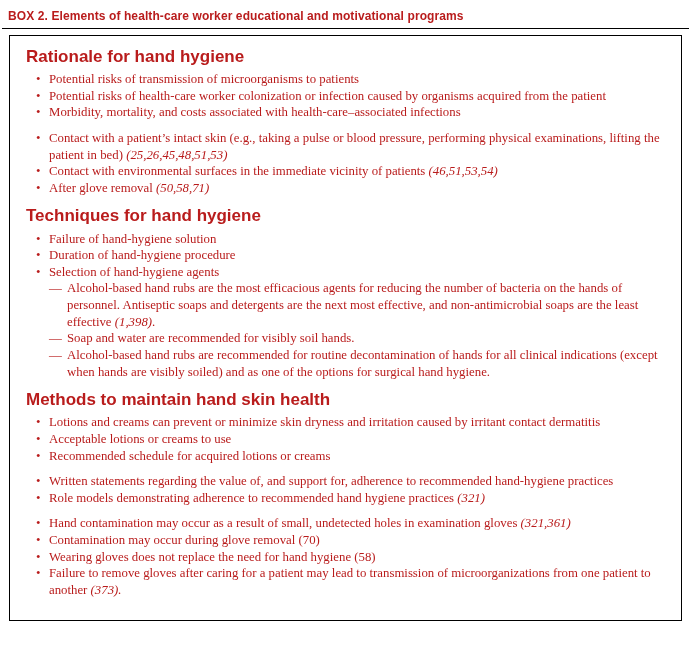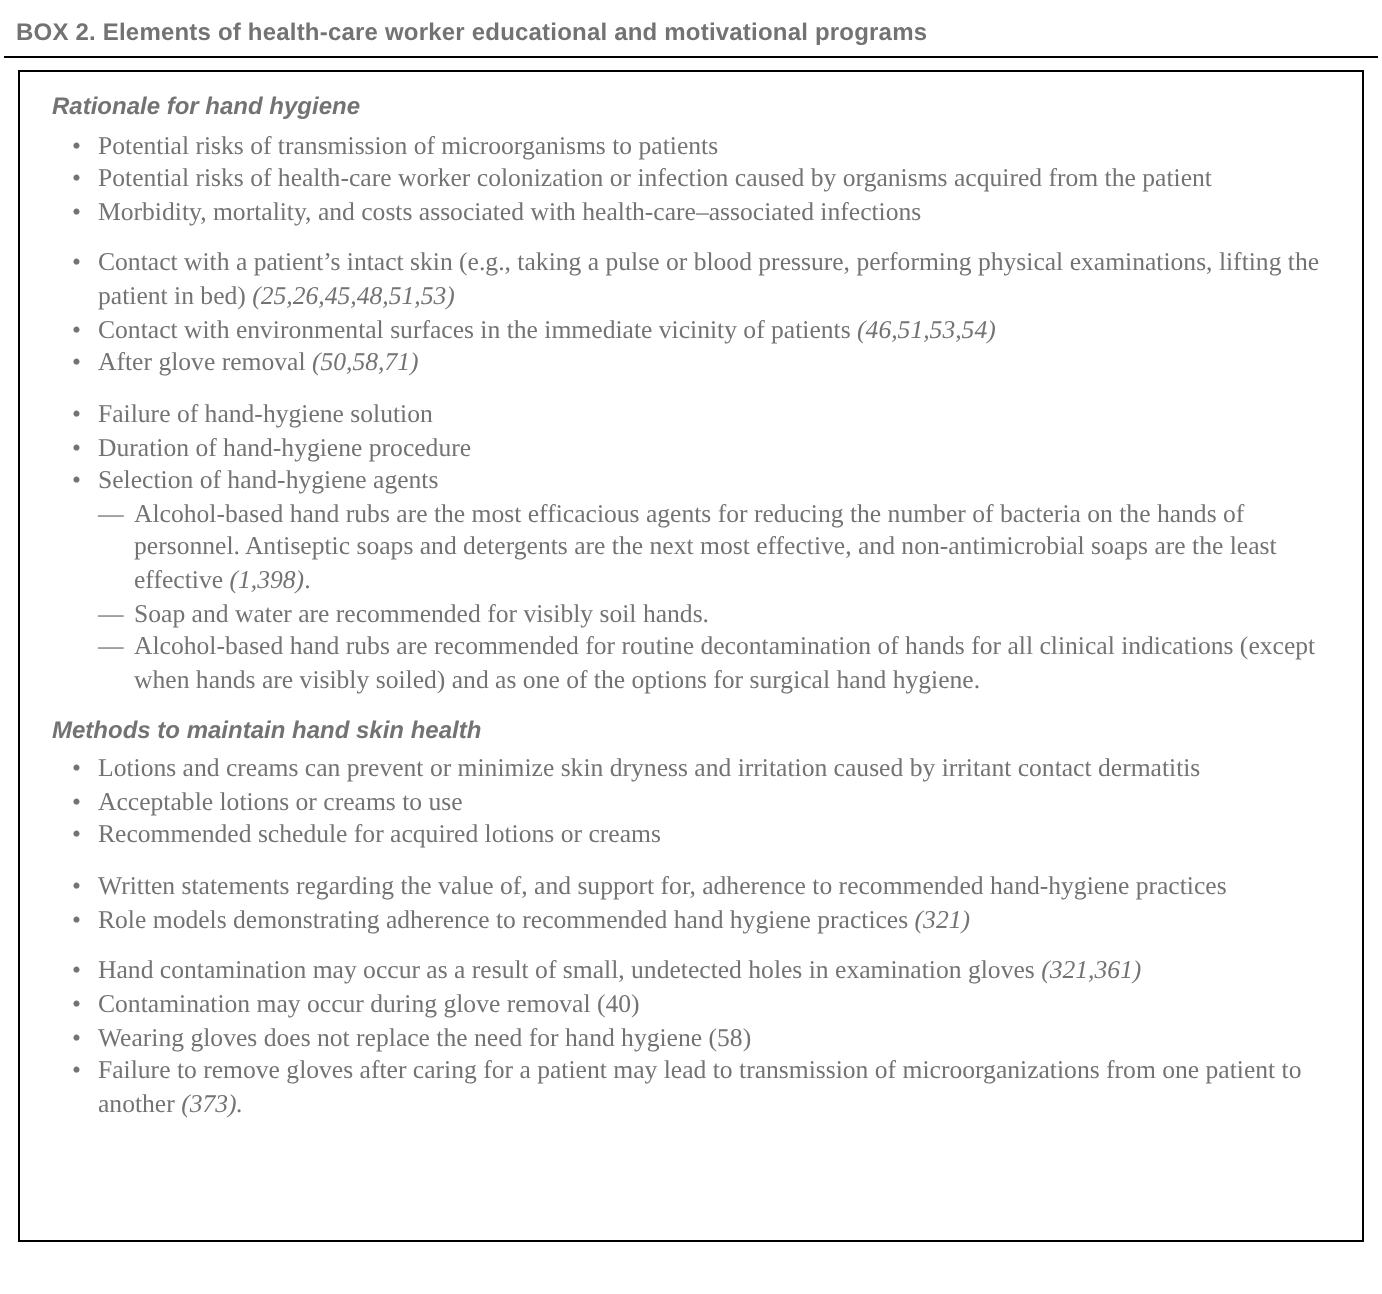--- a/index.html
+++ b/index.html
@@ -5,21 +5,21 @@
   html, body {
     margin: 0;
     padding: 0;
     background: #ffffff;
   }
   .page {
     position: relative;
     width: 691px;
     height: 647px;
     background: #ffffff;
-    color: #737373;
+    color: #b91c1c;
     overflow: hidden;
     box-sizing: border-box;
   }
   .box-title {
     font-family: "Liberation Sans", sans-serif;
     font-weight: bold;
     font-size: 12px;
     padding: 9px 8px 5px 8px;
     letter-spacing: 0.1px;
   }
@@ -35,23 +35,22 @@
     box-sizing: border-box;
     font-family: "Liberation Serif", serif;
     font-size: 12.8px;
     line-height: 1.3;
   }
   .section { margin-top: 9px; }
   .section:first-child { margin-top: 4px; }
   .section-heading {
     font-family: "Liberation Sans", sans-serif;
     font-weight: bold;
-    font-size: 12px;
+    font-size: 17px;
     margin-bottom: 3px;
-    font-style: italic;
   }
   .bullet-item {
     display: flex;
     padding-left: 10px;
   }
   .bullet-glyph {
     flex: 0 0 13px;
     text-align: left;
   }
   .item-text { flex: 1; }
@@ -95,20 +94,21 @@
           <div class="bullet-item">
             <span class="bullet-glyph">•</span>
             <span class="item-text">Contact with environmental surfaces in the immediate vicinity of patients <span class="ref">(46,51,53,54)</span></span>
           </div>
           <div class="bullet-item">
             <span class="bullet-glyph">•</span>
             <span class="item-text">After glove removal <span class="ref">(50,58,71)</span></span>
           </div>
         </div>
         <div class="section">
+          <div class="section-heading">Techniques for hand hygiene</div>
           <div class="bullet-item">
             <span class="bullet-glyph">•</span>
             <span class="item-text">Failure of hand-hygiene solution</span>
           </div>
           <div class="bullet-item">
             <span class="bullet-glyph">•</span>
             <span class="item-text">Duration of hand-hygiene procedure</span>
           </div>
           <div class="bullet-item">
             <span class="bullet-glyph">•</span>
@@ -152,21 +152,21 @@
             <span class="item-text">Role models demonstrating adherence to recommended hand hygiene practices <span class="ref">(321)</span></span>
           </div>
         </div>
         <div class="section">
           <div class="bullet-item">
             <span class="bullet-glyph">•</span>
             <span class="item-text">Hand contamination may occur as a result of small, undetected holes in examination gloves <span class="ref">(321,361)</span></span>
           </div>
           <div class="bullet-item">
             <span class="bullet-glyph">•</span>
-            <span class="item-text">Contamination may occur during glove removal (40)</span>
+            <span class="item-text">Contamination may occur during glove removal (70)</span>
           </div>
           <div class="bullet-item">
             <span class="bullet-glyph">•</span>
             <span class="item-text">Wearing gloves does not replace the need for hand hygiene (58)</span>
           </div>
           <div class="bullet-item">
             <span class="bullet-glyph">•</span>
             <span class="item-text">Failure to remove gloves after caring for a patient may lead to transmission of microorganizations from one patient to another <span class="ref">(373).</span></span>
           </div>
         </div>

